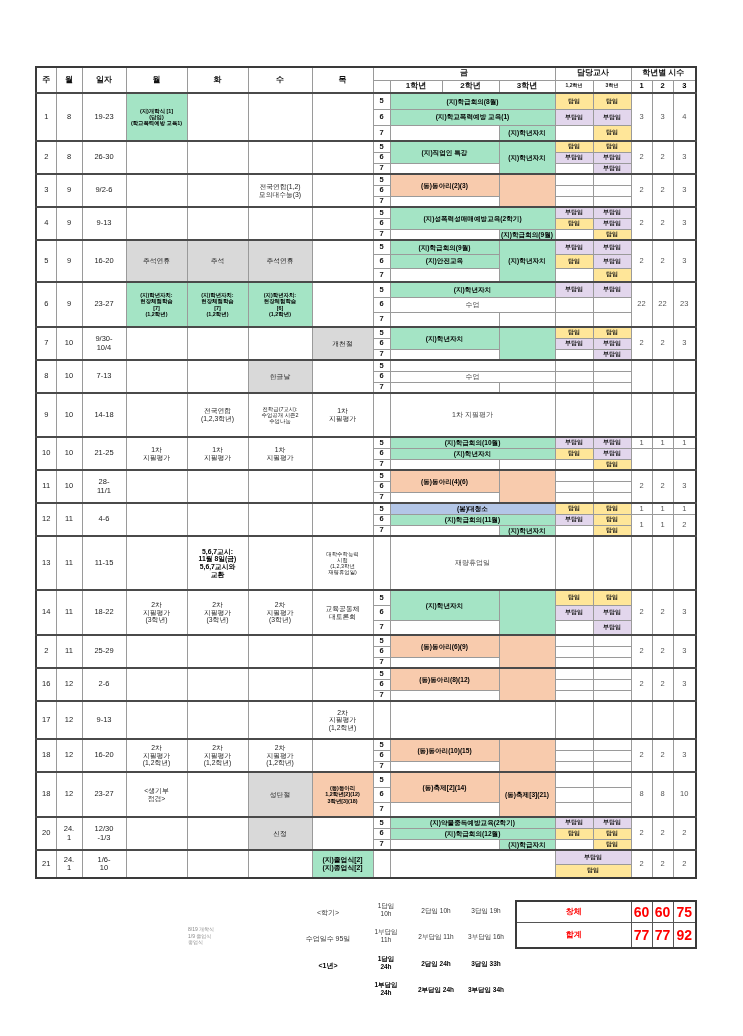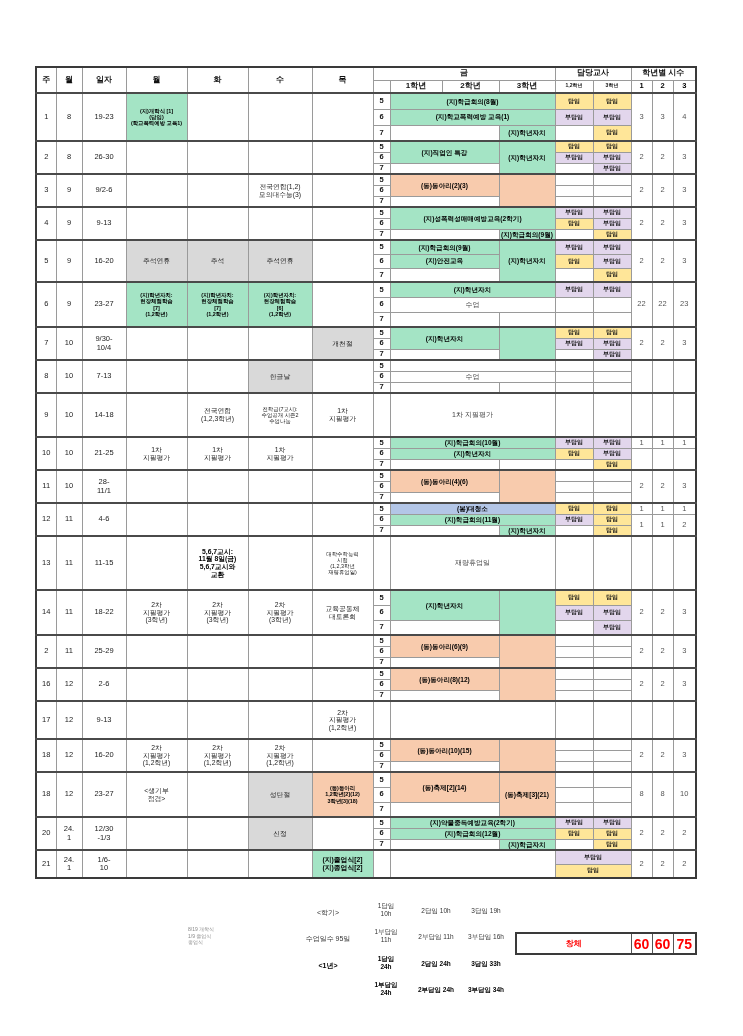--- a/index.html
+++ b/index.html
@@ -27,21 +27,21 @@
   .bg-blue{background:#b3c6e7 !important;}
   .bg-yellow{background:#ffe699 !important;}
   .bg-purple{background:#e2d6ec !important;}
   .bg-gray{background:#d9d9d9 !important;}
   .bg-white{background:#fff !important;}
   .footer{position:absolute;left:0;top:0;width:743px;height:1036px;pointer-events:none;}
   .f-note{position:absolute;left:188px;top:926px;font-size:5px;color:#888;white-space:pre-line;line-height:1.3;}
   .f-lab{position:absolute;font-size:7px;color:#333;white-space:pre-line;text-align:center;}
   .f-stat{position:absolute;width:48px;font-size:6.5px;color:#333;white-space:pre-line;text-align:center;line-height:1.2;}
   .f-stat.b,.f-lab.b{font-weight:bold;color:#000;}
-  table.sum{position:absolute;left:515px;top:932px;border-collapse:collapse;table-layout:fixed;width:182px;border:2px solid #3a3a3a;}
+  table.sum{position:absolute;left:515px;top:900px;border-collapse:collapse;table-layout:fixed;width:182px;border:2px solid #3a3a3a;}
   table.sum td{border:1px solid #555;text-align:center;vertical-align:middle;color:#f00;font-weight:bold;font-size:14px;padding:0;}
   table.sum td.lb{font-size:8px;}
 </style>
 </head>
 <body>
 
 <div class="page">
 
   <table class="sched" id="sched">
     <colgroup>
@@ -730,15 +730,21 @@
         <col style="width:21px">
         <col style="width:23px">
       </colgroup>
     <tbody>
         <tr style="height:21px">
       <td class="lb">창체</td>
       <td>60</td>
       <td>60</td>
       <td>75</td>
     </tr>
+    <tr style="height:26px">
+      <td class="lb">합계</td>
+      <td>77</td>
+      <td>77</td>
+      <td>92</td>
+    </tr>
   </tbody>
     </table>
 </div>
 
 </body></html>

